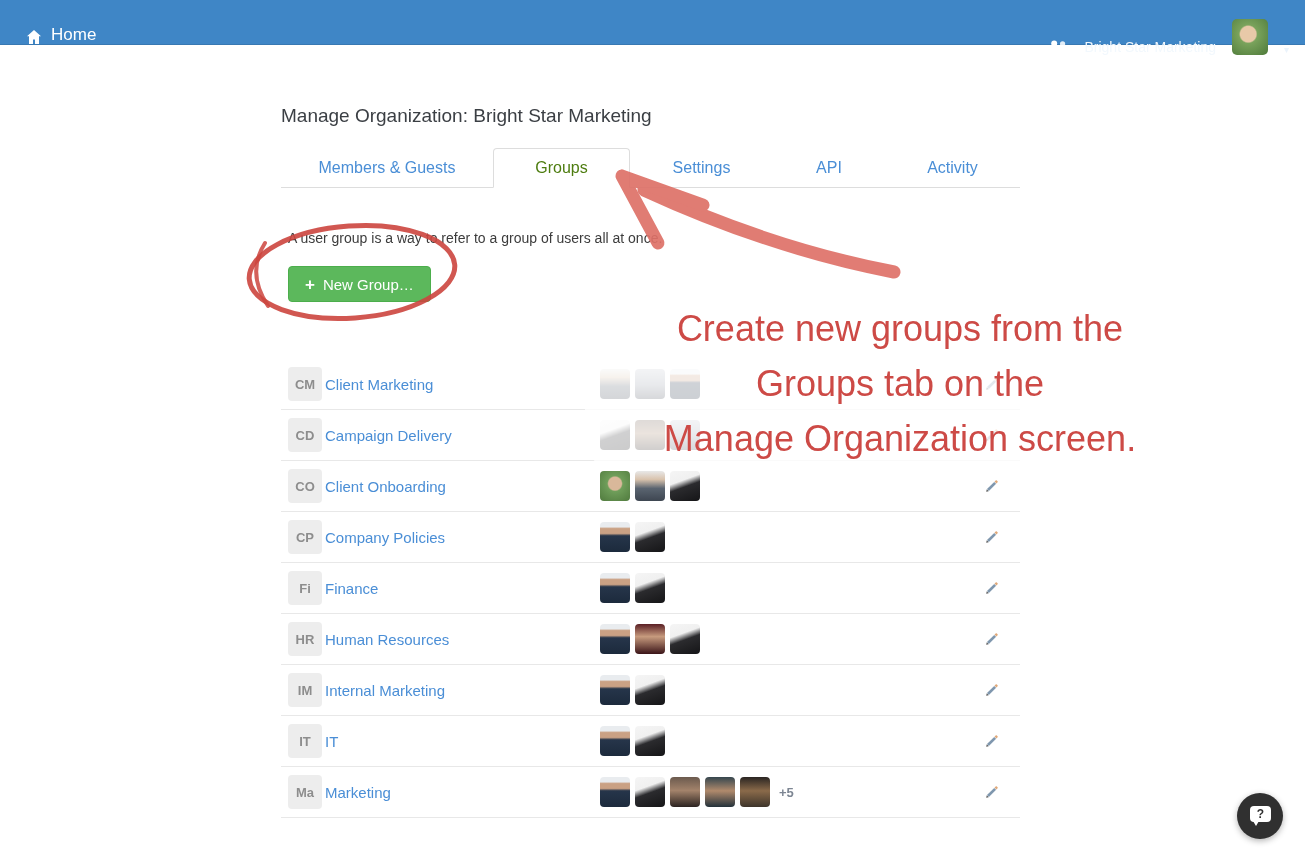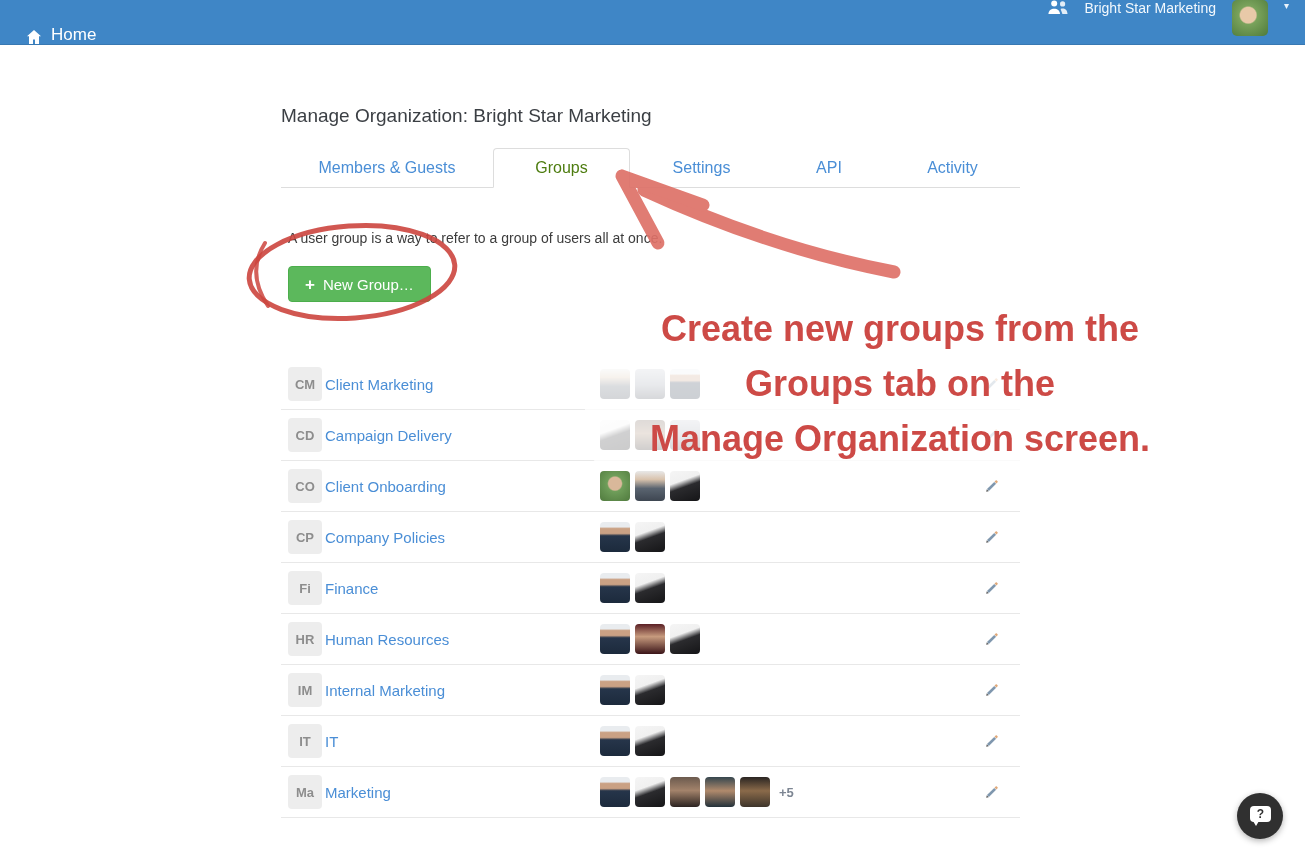--- a/index.html
+++ b/index.html
@@ -5,21 +5,21 @@
   * { margin:0; padding:0; box-sizing:border-box; }
   html,body { width:1305px; height:855px; overflow:hidden; background:#fff;
     font-family:"Liberation Sans","DejaVu Sans",sans-serif; }
 
   
   .navbar { position:absolute; left:0; top:0; width:1305px; height:45px;
     background:#3f86c6; border-bottom:1px solid #3878b2; z-index:10; }
   .nav-left { position:absolute; left:26px; top:0; height:45px; display:flex;
     align-items:flex-end; gap:9px; color:#fff; font-size:17px; cursor:pointer; }
   .nav-right { position:absolute; right:16px; top:0; height:55px; display:flex;
-    align-items:flex-start; gap:16px; color:#f2f8fd; font-size:14px; }
+    align-items:flex-end; gap:16px; color:#f2f8fd; font-size:14px; }
   .nav-avatar { width:36px; height:36px; border-radius:5px;
     background:radial-gradient(circle at 45% 42%, #e8c9a8 0 27%, #7aa35c 32%, #4e7a3a 100%);
     cursor:pointer; }
   .caret { font-size:10px; color:#eaf3fb; cursor:pointer; }
 
   
   .container { position:absolute; left:281px; top:0; width:739px; height:690px; z-index:10; }
   .page-title { position:absolute; left:0; top:105px; font-size:19px; font-weight:400; color:#3b3f44; }
 
   .tabs { position:absolute; left:0; top:148px; width:739px; height:40px; display:flex;
@@ -65,21 +65,21 @@
   .avatar[data-avatar="man-outdoor"]   { background:radial-gradient(circle at 50% 42%, #d9b89a 0 28%, #6f9e5a 34%, #507a3e 100%); }
   .avatar[data-avatar="man-gray"]      { background:linear-gradient(180deg,#e8e8e8 0%,#d9c3ad 28%,#5a6470 58%,#3e4651 100%); }
   .avatar[data-avatar="man-bald"]      { background:linear-gradient(180deg,#5a1f24 0%,#c79b7e 42%,#3a1418 100%); }
   .avatar[data-avatar="woman-brown"]   { background:linear-gradient(180deg,#35464e 0%,#b08a6c 46%,#23313a 100%); }
   .avatar[data-avatar="man-worf"]      { background:linear-gradient(180deg,#2a2522 0%,#8a6a4a 46%,#3d342a 100%); }
 
   
   .wash { position:absolute; left:585px; top:296px; width:652px; height:172px;
     background:rgba(255,255,255,.78); border-radius:28px; z-index:40; pointer-events:none; }
   .ann-text { position:absolute; left:570px; top:301px; width:660px; z-index:45;
-    text-align:center; font-size:36px; font-weight:700; line-height:55px;
+    text-align:center; font-size:36px; font-weight:400; line-height:55px;
     color:#cd4a46; pointer-events:none; }
   svg.anno { position:absolute; left:0; top:0; width:1305px; height:855px; z-index:50;
     pointer-events:none; }
 
   
   .help { position:absolute; left:1237px; top:793px; width:46px; height:46px; border-radius:50%;
     background:#303030; z-index:60; box-shadow:0 2px 6px rgba(0,0,0,.3); cursor:pointer; }
   .help .bubble { position:absolute; left:13px; top:13px; width:21px; height:16px;
     background:#fff; border-radius:4px; display:flex; align-items:center; justify-content:center;
     font-size:12px; font-weight:700; color:#303030; }

